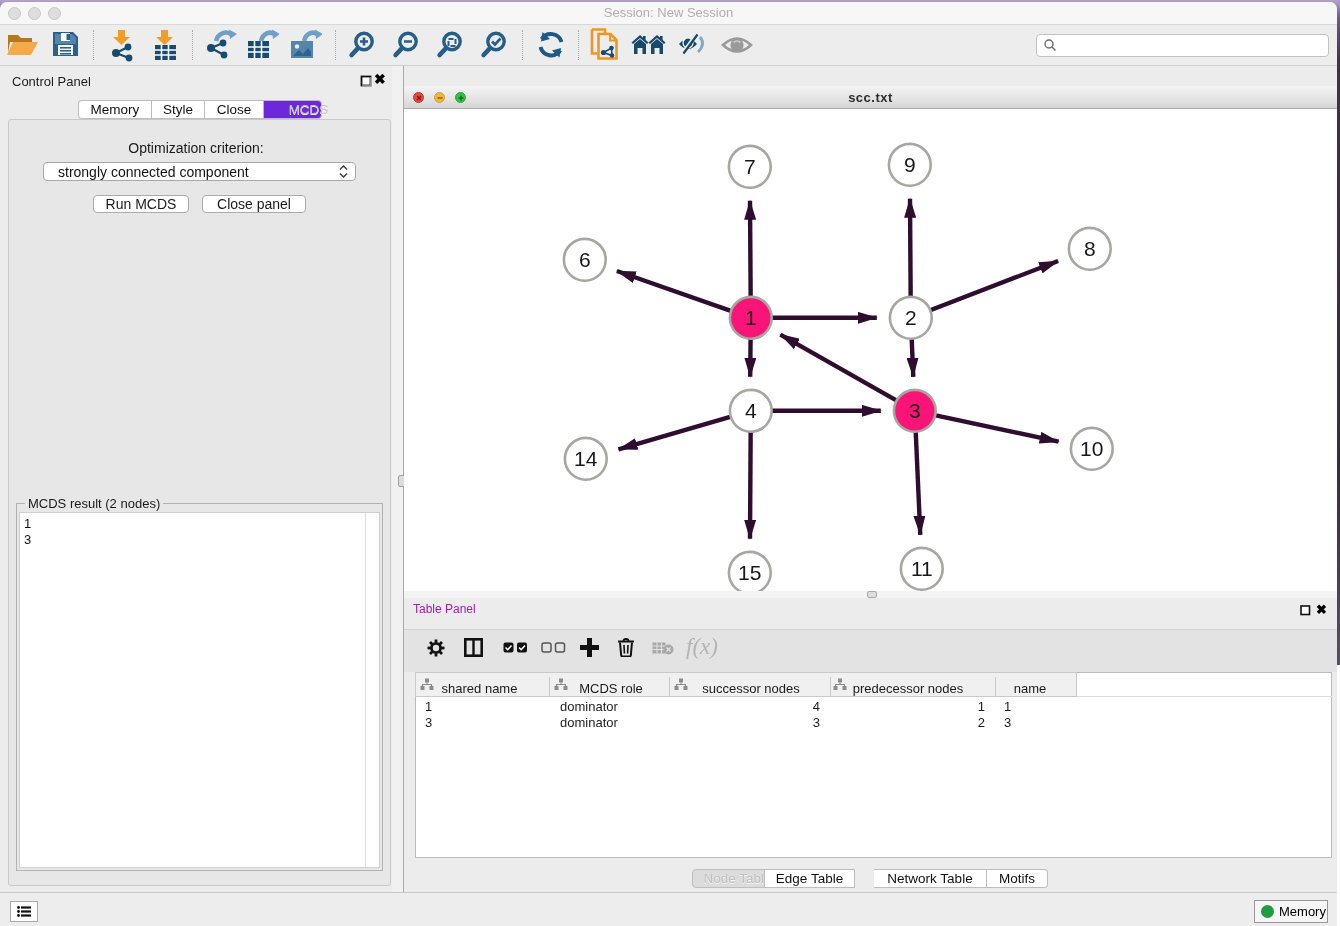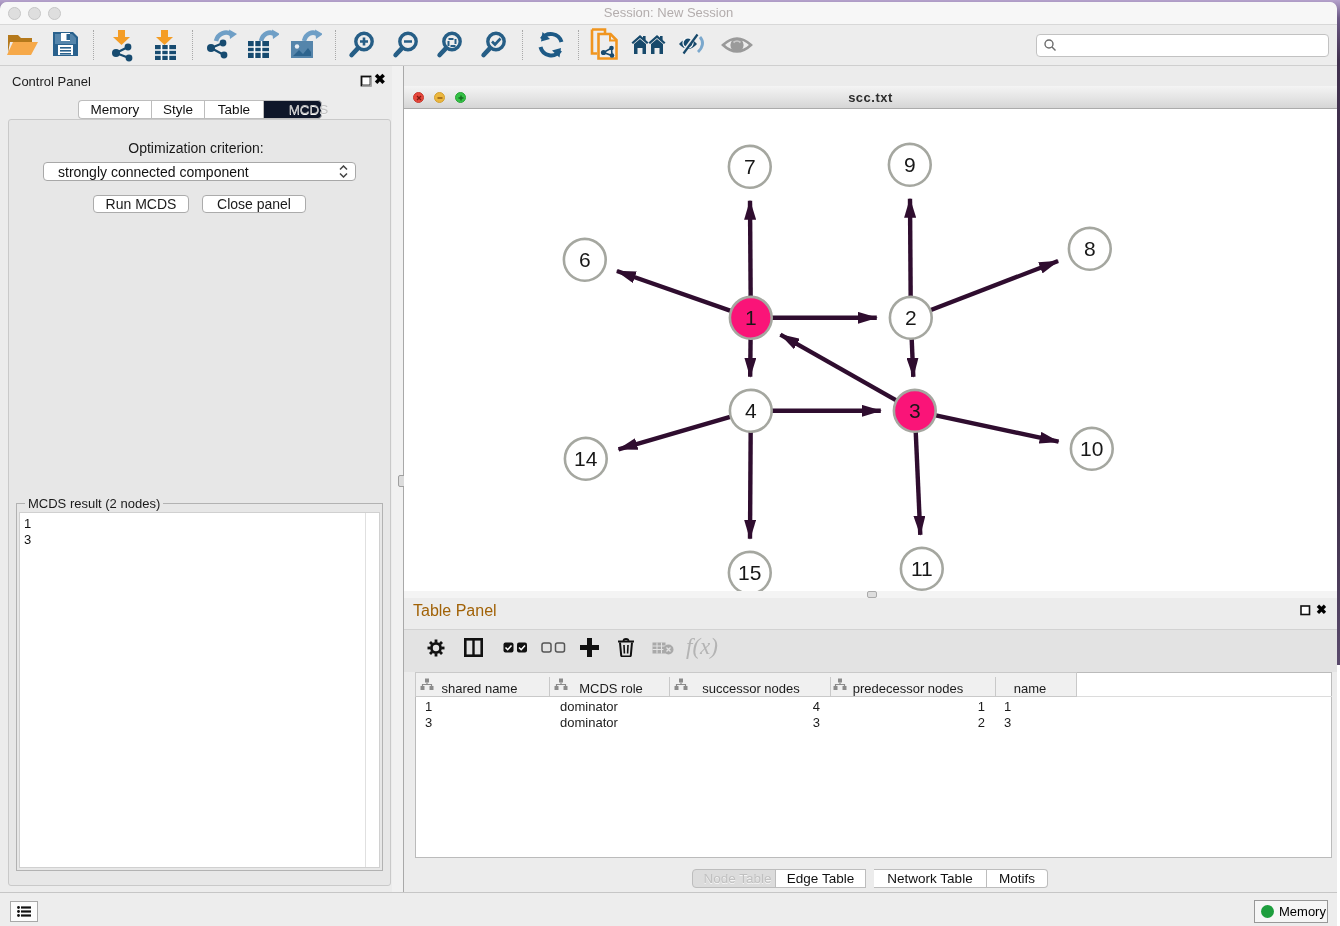--- a/index.html
+++ b/index.html
@@ -190,22 +190,22 @@
 <div id="cp">
  <div id="cph">Control Panel</div>
  <svg class="abs" style="left:360px;top:9px;" width="12" height="12" viewBox="0 0 12 12">
   <rect x="1.5" y="1.5" width="9" height="9" fill="#fff" stroke="#111" stroke-width="1.8"></rect>
   <path d="M11 2 v9 h-9" stroke="#aaa" stroke-width="1.6" fill="none"></path>
  </svg>
  <div class="abs" style="left:374px;top:5px;font-size:14px;font-weight:bold;color:#000;">✖</div>
  <div class="abs" style="left:8px;top:53px;width:383px;height:767px;background:#e7e7e7;border:1px solid #c9c9c9;border-radius:3px;box-sizing:border-box;"></div>
  <div class="seg" style="left:78px;top:34px;width:73px;height:19px;border-radius:4px 0 0 4px;border-right:none;">Memory</div>
  <div class="seg" style="left:151px;top:34px;width:54px;height:19px;">Style</div>
- <div class="seg" style="left:205px;top:34px;width:58px;height:19px;border-left:none;border-right:none;">Table</div>
- <div class="seg" style="left:263px;top:34px;width:59px;height:19px;border-radius:0 4px 4px 0;background:#0f172a;color:#c0c0c0;text-shadow:0 1px 0 #f5f5f5;padding-left:32px;">MCDS</div>
+ <div class="seg" style="left:205px;top:34px;width:58px;height:19px;border-left:none;border-right:none;">Close</div>
+ <div class="seg" style="left:263px;top:34px;width:59px;height:19px;border-radius:0 4px 4px 0;background:#6d28d9;color:#c0c0c0;text-shadow:0 1px 0 #f5f5f5;padding-left:32px;">MCDS</div>
  <div class="abs" style="left:0px;top:74px;width:392px;text-align:center;font-size:14px;color:#1a1a1a;">Optimization criterion:</div>
  <div class="abs" style="left:43px;top:96px;width:313px;height:19px;background:#fff;border:1px solid #a8a8a8;border-radius:4px;box-sizing:border-box;">
    <div style="position:absolute;left:14px;top:1px;font-size:14px;color:#111;">strongly connected component</div>
    <svg style="position:absolute;right:6px;top:2px;" width="11" height="13" viewBox="0 0 11 13">
     <path d="M2 4.5 L5.5 1 L9 4.5" fill="none" stroke="#444" stroke-width="1.5"></path>
     <path d="M2 8.5 L5.5 12 L9 8.5" fill="none" stroke="#444" stroke-width="1.5"></path>
    </svg>
  </div>
  <div class="btn" style="left:93px;top:129px;width:96px;height:18px;text-align:right;">Run MCDS</div>
  <div class="btn" style="left:202px;top:129px;width:104px;height:18px;">Close panel</div>
@@ -284,21 +284,21 @@
    <text x="687" y="348.5">10</text>
    <text x="345" y="472.5">15</text>
    <text x="517" y="468.5">11</text>
   </g>
  </svg>
 </div>
 <div id="hsplit">
  <div style="position:absolute;left:463px;top:0px;width:8px;height:5px;border:1px solid #aaa;border-radius:2px;background:#ddd;"></div>
 </div>
 <div id="tp">
- <div class="abs" style="left:9px;top:4px;font-size:16px;color:#a16207;">Table Panel</div>
+ <div class="abs" style="left:9px;top:4px;font-size:12px;color:#a21caf;">Table Panel</div>
  <svg class="abs" style="left:896px;top:7px;" width="11" height="11" viewBox="0 0 11 11">
   <rect x="1" y="1" width="8.5" height="8.5" fill="#fff" stroke="#111" stroke-width="1.6"></rect>
  </svg>
  <div class="abs" style="left:912px;top:4px;font-size:13px;font-weight:bold;color:#000;">✖</div>
  <div class="abs" style="left:0px;top:31px;width:933px;height:43px;background:#e3e3e3;border-top:1px solid #d2d2d2;box-sizing:border-box;"></div>
  <svg class="abs" style="left:23px;top:41px;" width="18" height="18" viewBox="0 0 18 18">
   <circle cx="9" cy="9" r="4.6" fill="none" stroke="#111" stroke-width="2.8"></circle>
   <g stroke="#111" stroke-width="2.8">
    <line x1="9" y1="0.5" x2="9" y2="3.5"></line>
             <line x1="9" y1="14.5" x2="9" y2="17.5"></line>
@@ -394,21 +394,21 @@
  <div class="abs" style="left:156px;top:101px;font-size:13px;color:#1c1c1c;">dominator</div>
  <div class="abs" style="left:346px;top:101px;width:70px;text-align:right;font-size:13px;color:#1c1c1c;">4</div>
  <div class="abs" style="left:511px;top:101px;width:70px;text-align:right;font-size:13px;color:#1c1c1c;">1</div>
  <div class="abs" style="left:600px;top:101px;font-size:13px;color:#1c1c1c;">1</div>
  <div class="abs" style="left:21px;top:117px;font-size:13px;color:#1c1c1c;">3</div>
  <div class="abs" style="left:156px;top:117px;font-size:13px;color:#1c1c1c;">dominator</div>
  <div class="abs" style="left:346px;top:117px;width:70px;text-align:right;font-size:13px;color:#1c1c1c;">3</div>
  <div class="abs" style="left:511px;top:117px;width:70px;text-align:right;font-size:13px;color:#1c1c1c;">2</div>
  <div class="abs" style="left:600px;top:117px;font-size:13px;color:#1c1c1c;">3</div>
  <div class="seg" style="left:288px;top:271px;width:91px;height:19px;border-radius:4px 0 0 4px;background:#dcdcdc;color:#c0c0c0;text-shadow:0 1px 0 #f5f5f5;">Node Table</div>
- <div class="seg" style="left:371px;top:271px;width:91px;height:19px;">Edge Table</div>
+ <div class="seg" style="left:360px;top:271px;width:91px;height:19px;">Edge Table</div>
  <div class="seg" style="left:470px;top:271px;width:113px;height:19px;border-left:none;">Network Table</div>
  <div class="seg" style="left:583px;top:271px;width:61px;height:19px;border-left:none;border-radius:0 4px 4px 0;">Motifs</div>
 </div>
 <div id="sbar">
  <div class="abs" style="left:10px;top:8px;width:28px;height:21px;background:#fcfcfc;border:1px solid #a8a8a8;box-sizing:border-box;"></div>
  <svg class="abs" style="left:17px;top:13px;" width="14" height="11" viewBox="0 0 14 11">
   <g fill="#111">
             <circle cx="1.5" cy="1.5" r="1.4"></circle>
             <circle cx="1.5" cy="5.5" r="1.4"></circle>
             <circle cx="1.5" cy="9.5" r="1.4"></circle>

